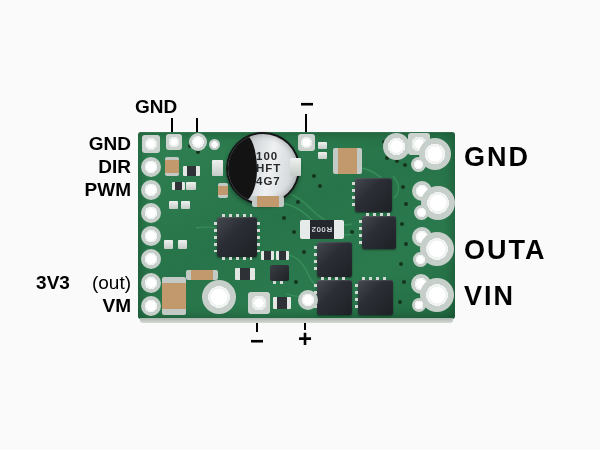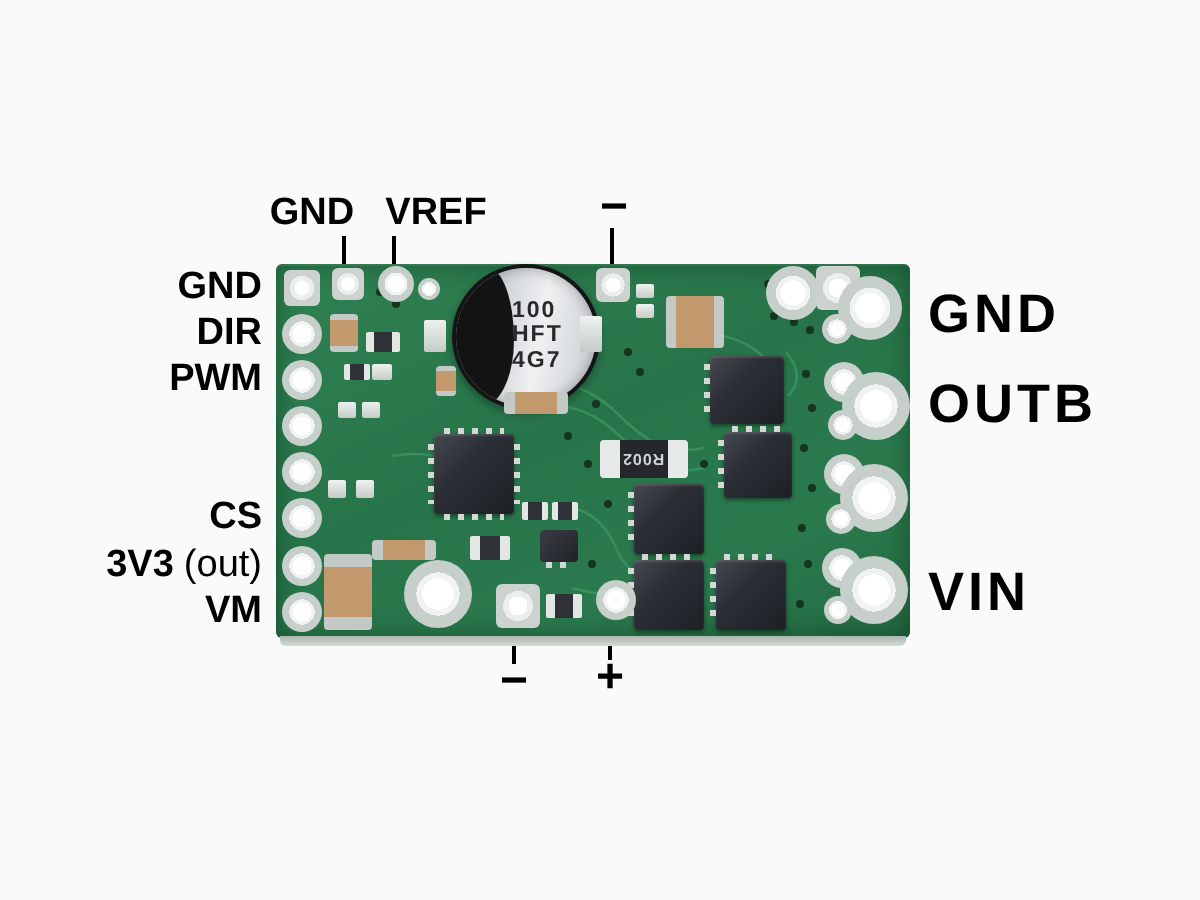--- a/index.html
+++ b/index.html
@@ -7,21 +7,21 @@
     width:600px; height:450px; position:relative; overflow:hidden;
     background:#fafafa;
     font-family:"Liberation Sans", sans-serif;
   }
   .stage { position:absolute; inset:0; }
 
   
   .llabel { position:absolute; left:0; width:131px; text-align:right;
     font-size:19px; font-weight:bold; line-height:23px; color:#000; white-space:nowrap; }
   .ol { display:inline-block; border-top:3px solid #000; line-height:17px; margin-top:1px; }
-  .suffix { font-weight:normal; margin-left:5px; }
+  .suffix { font-weight:normal; margin-left:22px; }
   .toplabel { position:absolute; text-align:center; font-size:19px; font-weight:bold; color:#000; }
   .botlabel { position:absolute; text-align:center; font-weight:bold; color:#000; }
   .sign { font-size:24px; line-height:20px; }
   .rlabel { position:absolute; left:464px; font-size:27px; font-weight:bold;
     letter-spacing:2px; line-height:30px; color:#000; white-space:nowrap; }
   .leader { position:absolute; width:2px; background:#000; }
 
   
   .board { position:absolute; left:138px; top:132px; width:317px; height:187px;
     border-radius:3px;
@@ -74,38 +74,36 @@
   .shuntlabel { font-size:8px; font-weight:bold; color:#cfd3d6; transform:rotate(180deg); letter-spacing:.5px; }
 </style>
 </head>
 <body>
 
 <div class="stage">
 
   <div class="llabel" style="top:132px"><span>GND</span></div>
   <div class="llabel" style="top:155px"><span>DIR</span></div>
   <div class="llabel" style="top:178px"><span>PWM</span></div>
-  <div class="llabel" style="top:247px"><span>CS</span></div>
   <div class="llabel" style="top:271px"><span>3V3</span><span class="suffix">(out)</span></div>
   <div class="llabel" style="top:294px"><span>VM</span></div>
 
   <div class="toplabel" style="left:130px;top:96px;width:52px"><span>GND</span></div>
-  <div class="toplabel" style="left:185px;top:96px;width:66px"><span>VREF</span></div>
   <div class="toplabel sign" style="left:293px;top:94px;width:28px"><span>−</span></div>
   <div class="leader" style="left:171px;top:118px;height:14px"></div>
   <div class="leader" style="left:196px;top:118px;height:14px"></div>
   <div class="leader" style="left:305px;top:114px;height:18px"></div>
 
   <div class="botlabel sign" style="left:243px;top:331px;width:28px"><span>−</span></div>
   <div class="botlabel sign" style="left:291px;top:329px;width:28px"><span>+</span></div>
   <div class="leader" style="left:256px;top:317px;height:15px"></div>
   <div class="leader" style="left:304px;top:313px;height:17px"></div>
 
   <div class="rlabel" style="top:142px"><span>GND</span></div>
-  <div class="rlabel" style="top:187px"><span>OUTB</span></div>
+  <div class="rlabel" style="top:235px"><span>OUTA</span></div>
   <div class="rlabel" style="top:281px"><span>VIN</span></div>
 
   <div class="board">
 
     <svg class="traces" width="317" height="187" viewBox="0 0 317 187">
       <g stroke="#3e9a62" stroke-width="1.3" fill="none" opacity="0.7">
         <path d="M128,62 C145,56 160,64 172,76 S196,96 214,92"></path>
         <path d="M130,72 C148,68 162,76 174,88 S198,106 214,102"></path>
         <path d="M58,96 C80,92 96,100 110,112"></path>
         <path d="M140,122 C155,120 165,130 170,142 S186,162 202,158"></path>

